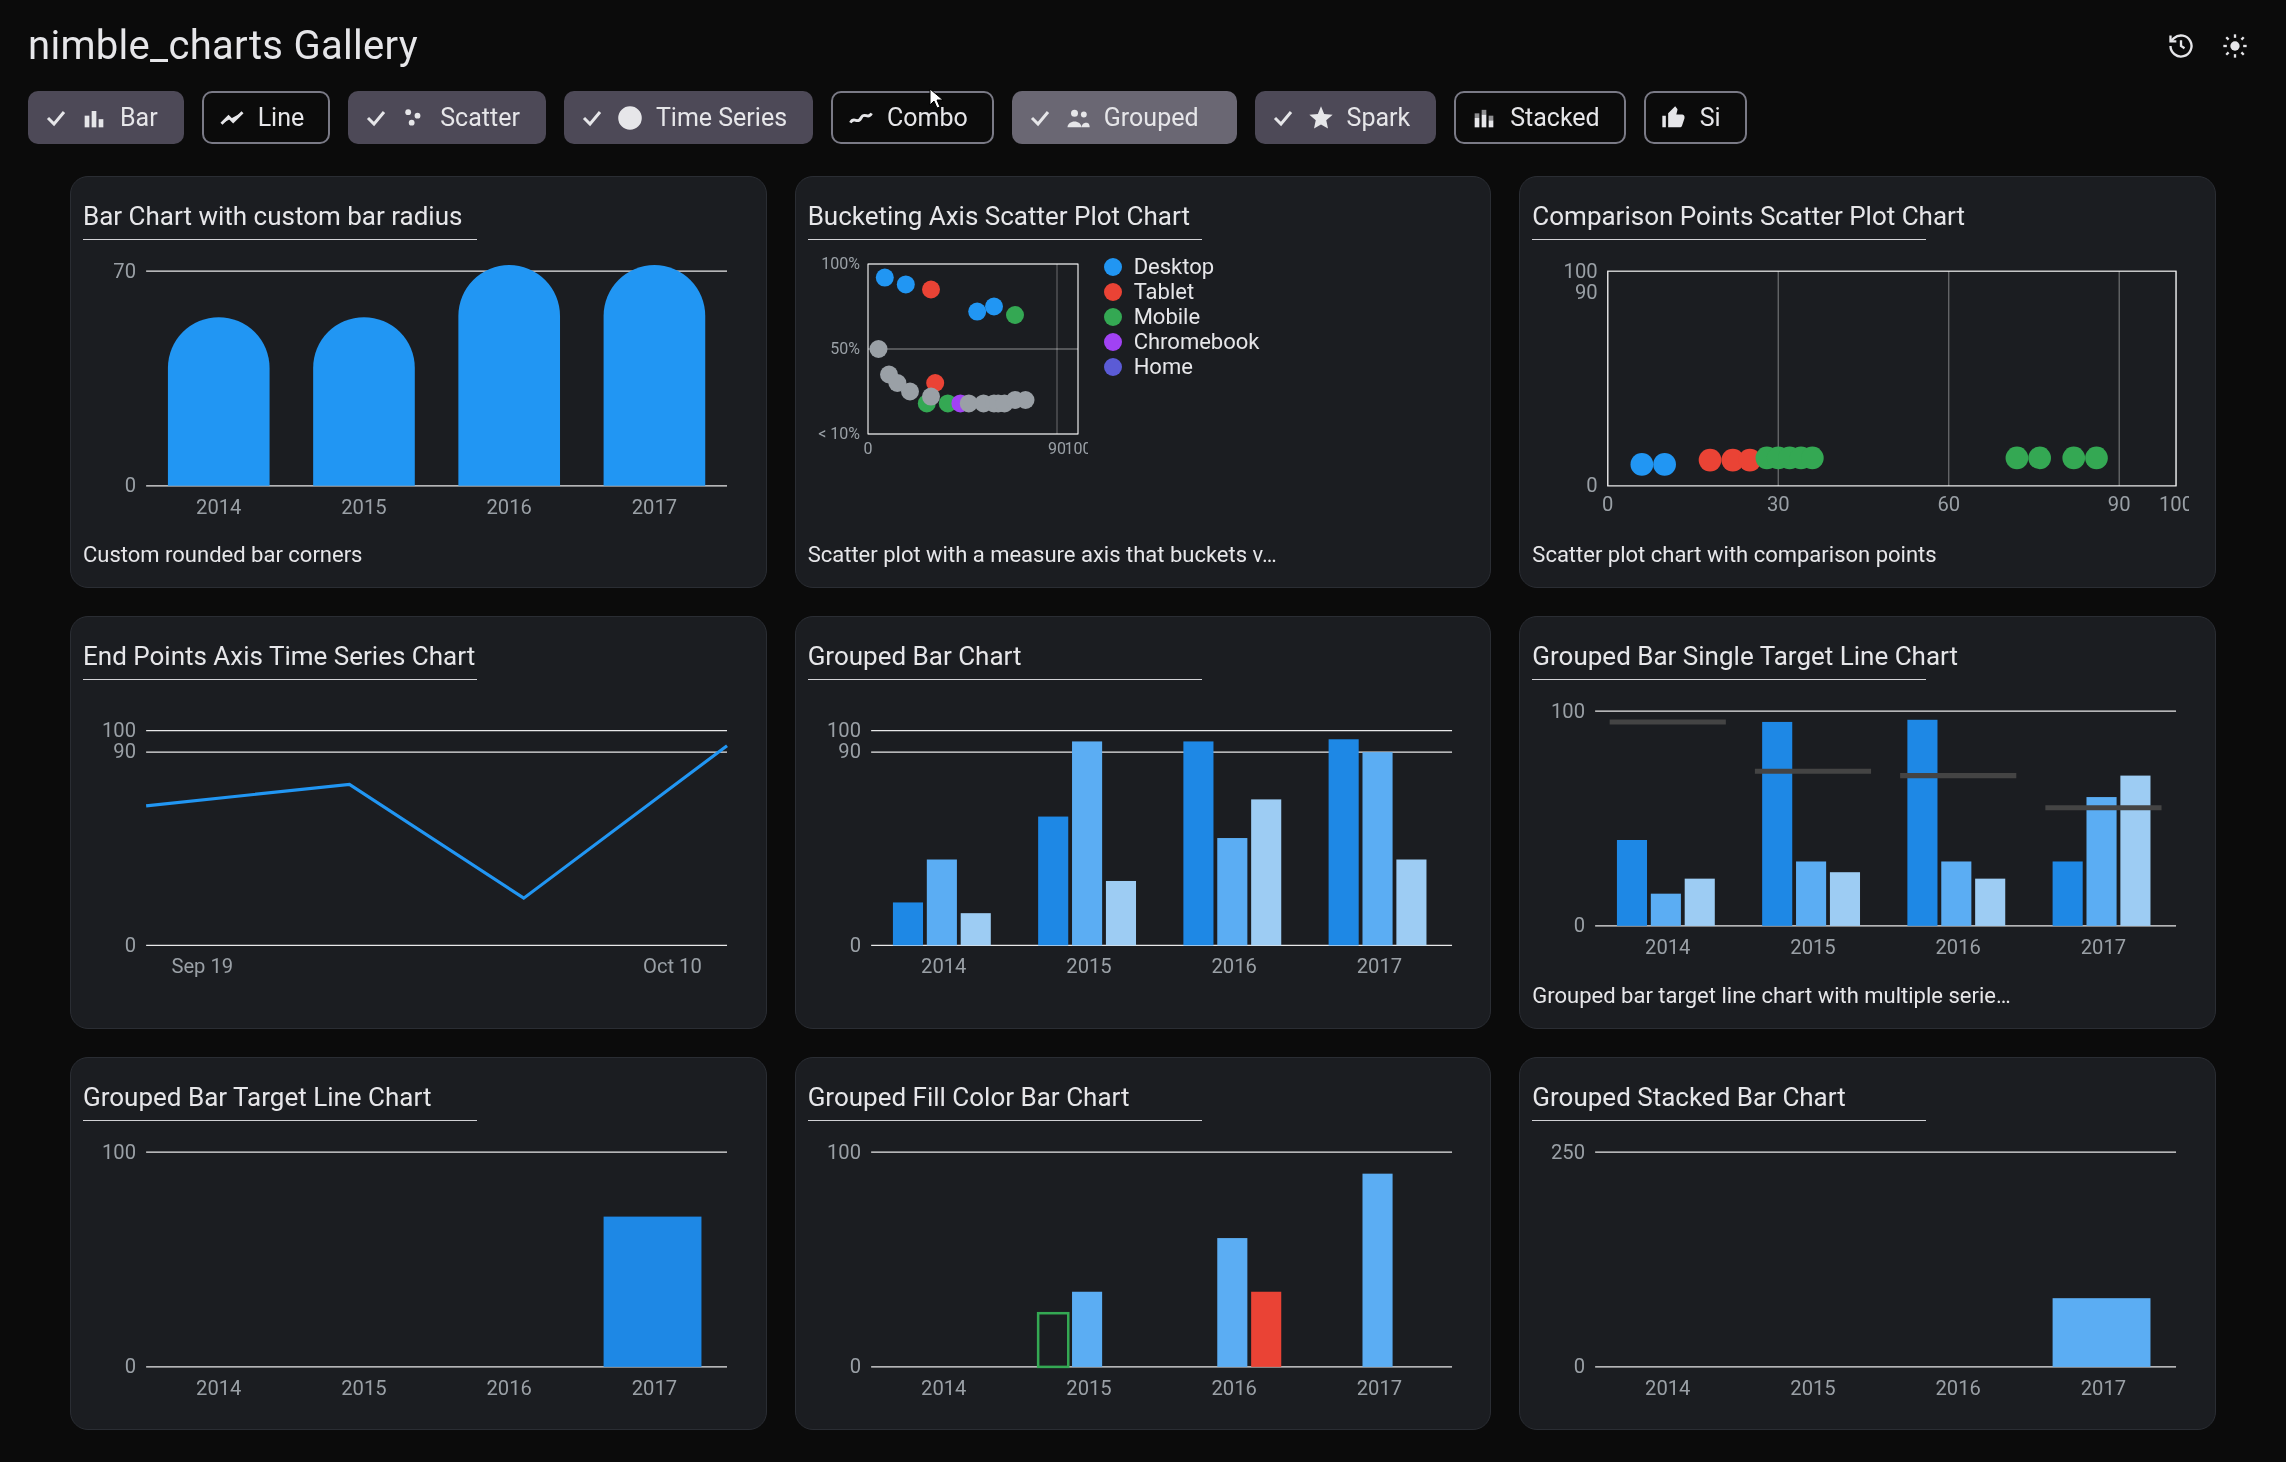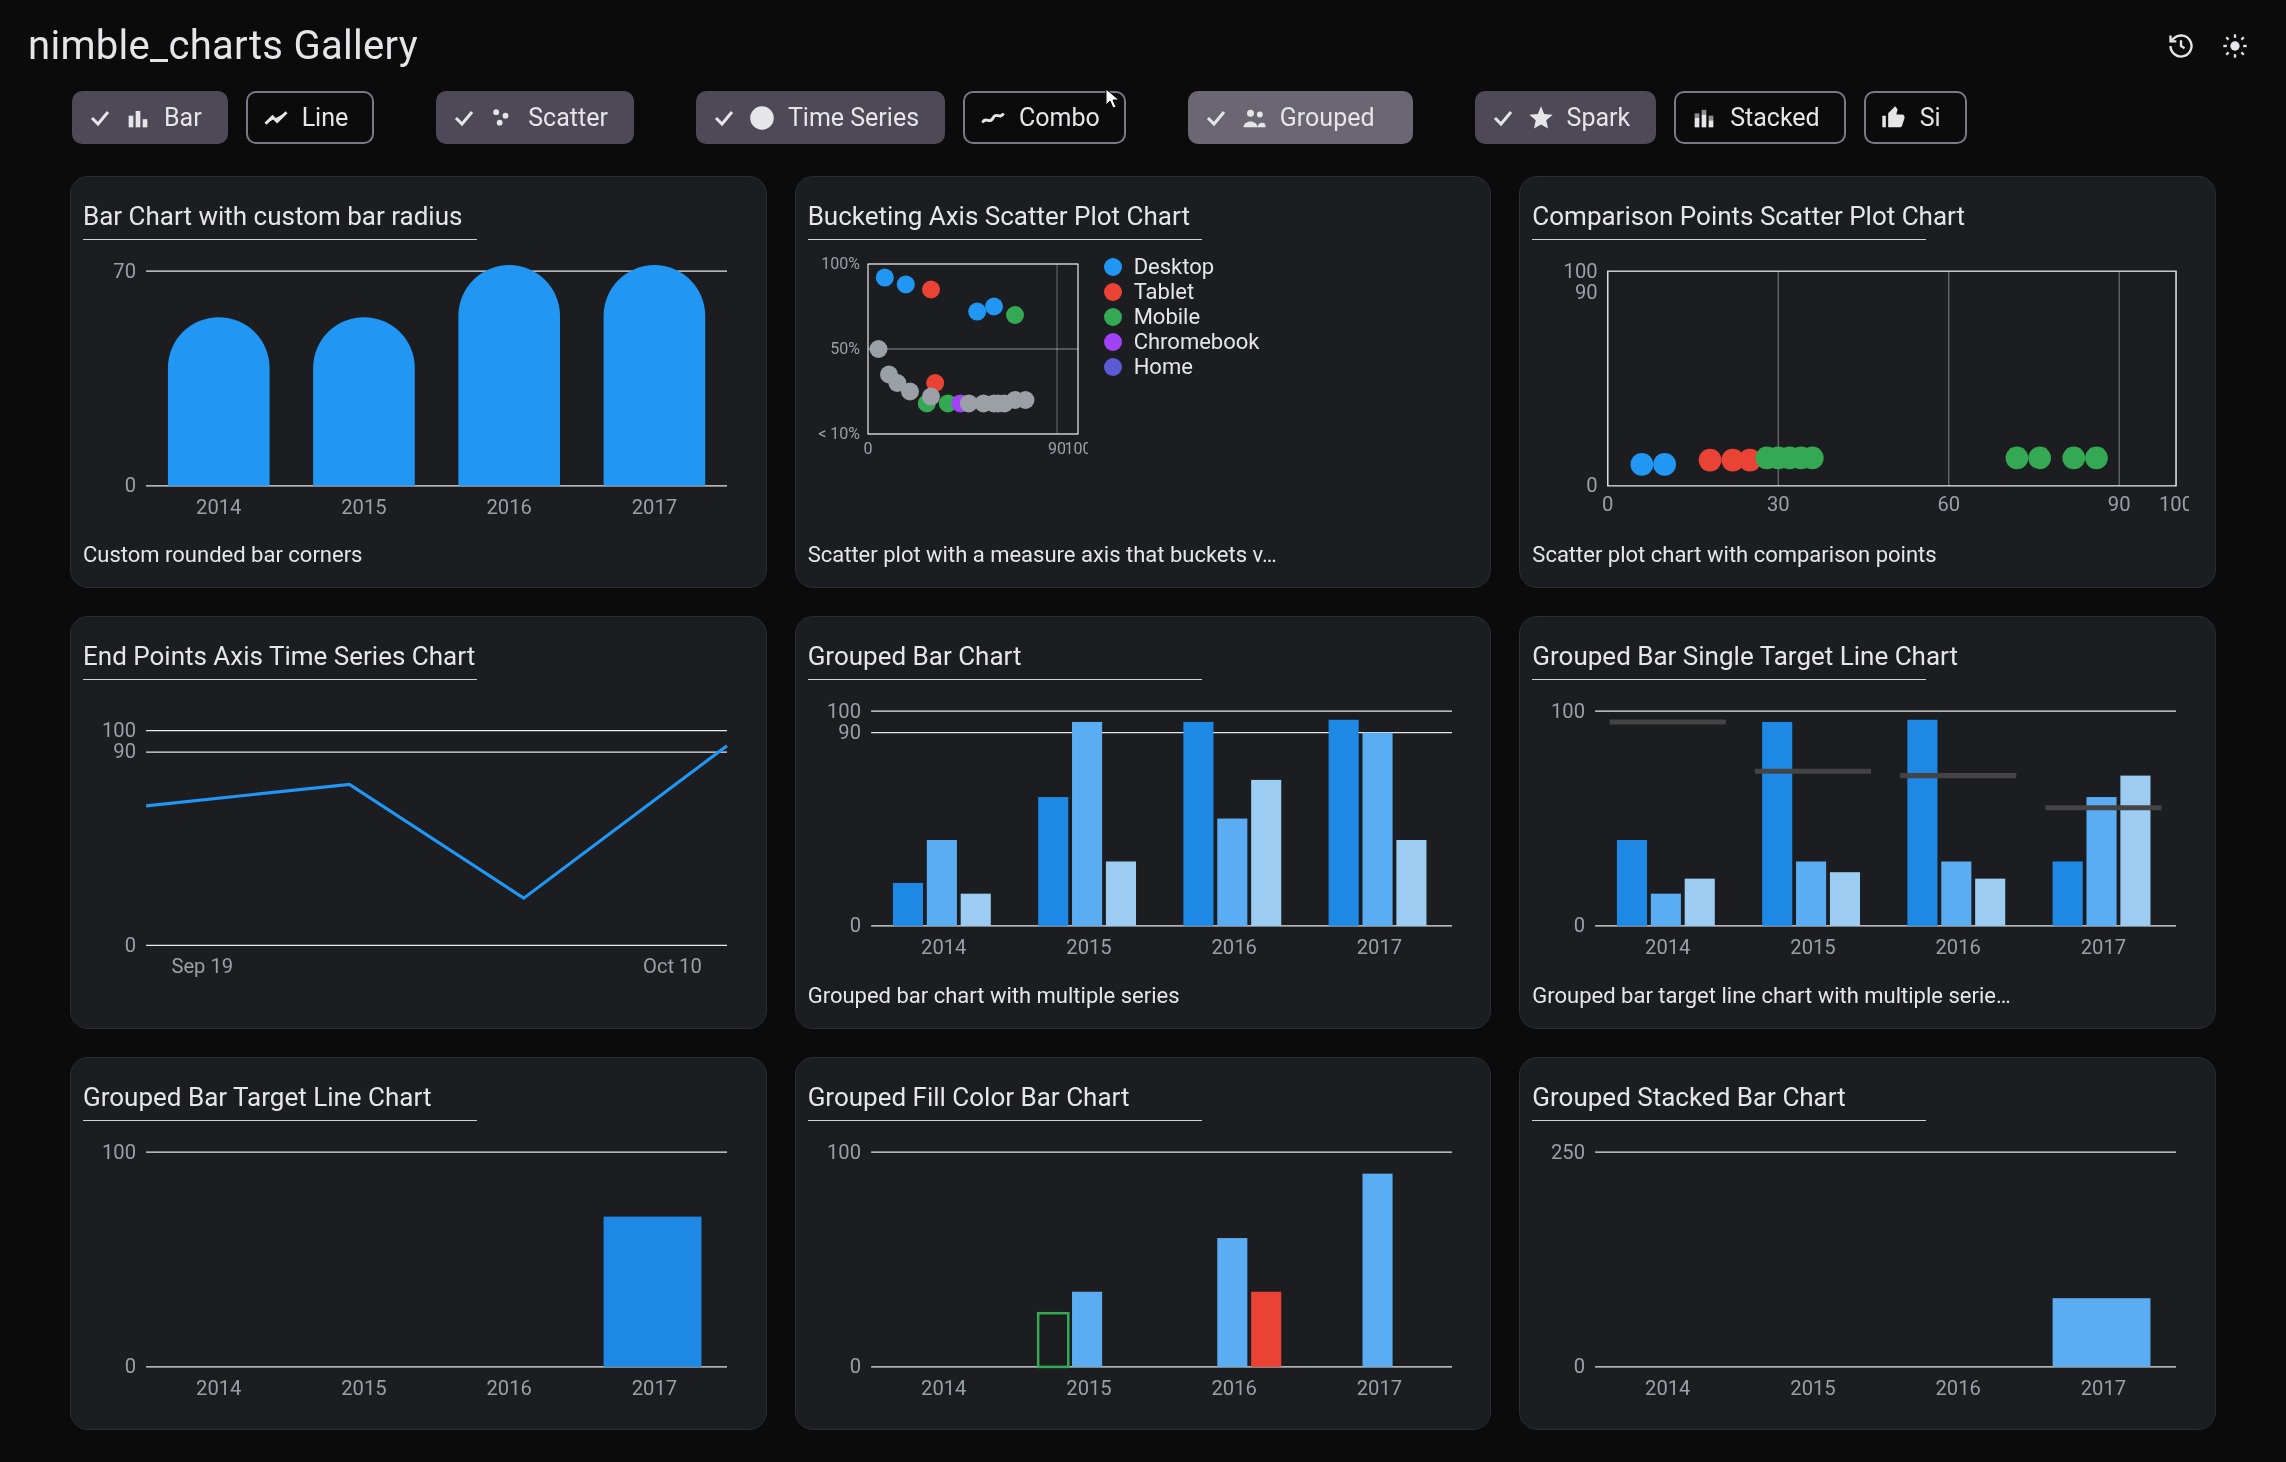--- a/index.html
+++ b/index.html
@@ -22,21 +22,21 @@
   }
   *{box-sizing:border-box;}
   html,body{margin:0;padding:0;background:var(--bg);color:var(--text);font-family:Roboto,"Segoe UI",Arial,sans-serif;}
   .app{width:100%;height:100vh;overflow:hidden;}
   .topbar{display:flex;align-items:center;justify-content:space-between;padding:22px 36px 6px 28px;}
   .title{font-size:40px;font-weight:400;letter-spacing:.3px;}
   .top-actions{display:flex;gap:24px;align-items:center;}
   .icon-btn{width:30px;height:30px;display:flex;align-items:center;justify-content:center;color:var(--text);cursor:pointer;}
   .chips-row{display:flex;align-items:center;gap:18px;padding:16px 28px 8px 28px;overflow:hidden;white-space:nowrap;}
   .chip{display:inline-flex;align-items:center;gap:12px;padding:10px 24px 10px 14px;border-radius:10px;border:2px solid var(--chip-border);background:var(--chip-unsel);font-size:25px;cursor:pointer;position:relative;}
-  .chip.sel{background:var(--chip-sel);border-color:transparent;margin-left:44px;}
+  .chip.sel{background:var(--chip-sel);border-color:transparent;}
   .chip.hover{background:#6a6773;border-color:transparent;}
   .chip .check{width:24px;height:24px;display:flex;align-items:center;justify-content:center;}
   .chip .cicon{width:28px;height:28px;display:flex;align-items:center;justify-content:center;}
   .grid{display:grid;grid-template-columns:repeat(3,1fr);gap:28px;padding:24px 70px 24px 70px;overflow-y:auto;height:calc(100vh - 160px);}
   .card{background:var(--card);border:1px solid var(--card-border);border-radius:18px;padding:24px 26px 20px 12px;display:flex;flex-direction:column;cursor:pointer;}
   .card h3{margin:0 0 8px 0;font-size:26px;font-weight:400;}
   .title-underline{height:1px;background:var(--text);opacity:.9;width:60%;margin-bottom:14px;}
   .chart-area{flex:1;position:relative;min-height:210px;}
   .desc{font-size:22px;color:var(--text);margin-top:14px;white-space:nowrap;overflow:hidden;text-overflow:ellipsis;}
   svg text{fill:var(--muted);font-size:16px;}
@@ -367,21 +367,20 @@
               <rect x="324.0833333333333" y="95" width="23.833333333333332" height="85" fill="#5badf3"></rect>
               <rect x="350.9166666666667" y="64.39999999999999" width="23.833333333333332" height="115.60000000000001" fill="#9dccf3"></rect>
               <text x="337.5" y="202" text-anchor="middle">2016</text>
               <rect x="412.25" y="16.80000000000001" width="23.833333333333332" height="163.2" fill="#1e88e5"></rect>
               <rect x="439.0833333333333" y="27" width="23.833333333333332" height="153" fill="#5badf3"></rect>
               <rect x="465.9166666666667" y="112" width="23.833333333333332" height="68" fill="#9dccf3"></rect>
               <text x="452.5" y="202" text-anchor="middle">2017</text>
             </svg></div>
 
     </div>
-    <div class="desc">Grouped bar chart with multiple series</div>
       </div>
       <div class="card">
     <h3>Grouped Bar Single Target Line Chart</h3>
     <div class="title-underline"></div>
     <div class="chart-area" style="display:flex;gap:16px;flex-direction:column;">
       <div style="flex:1;height:210px;"><svg width="100%" height="100%" viewBox="0 0 520 210">
               <line x1="50" y1="180" x2="510" y2="180" stroke="white" stroke-width="1" opacity="0.9"></line>
               <text x="42" y="185" text-anchor="end">0</text>
               <line x1="50" y1="10" x2="510" y2="10" stroke="white" stroke-width="1" opacity="0.9"></line>
               <text x="42" y="15" text-anchor="end">100</text>

